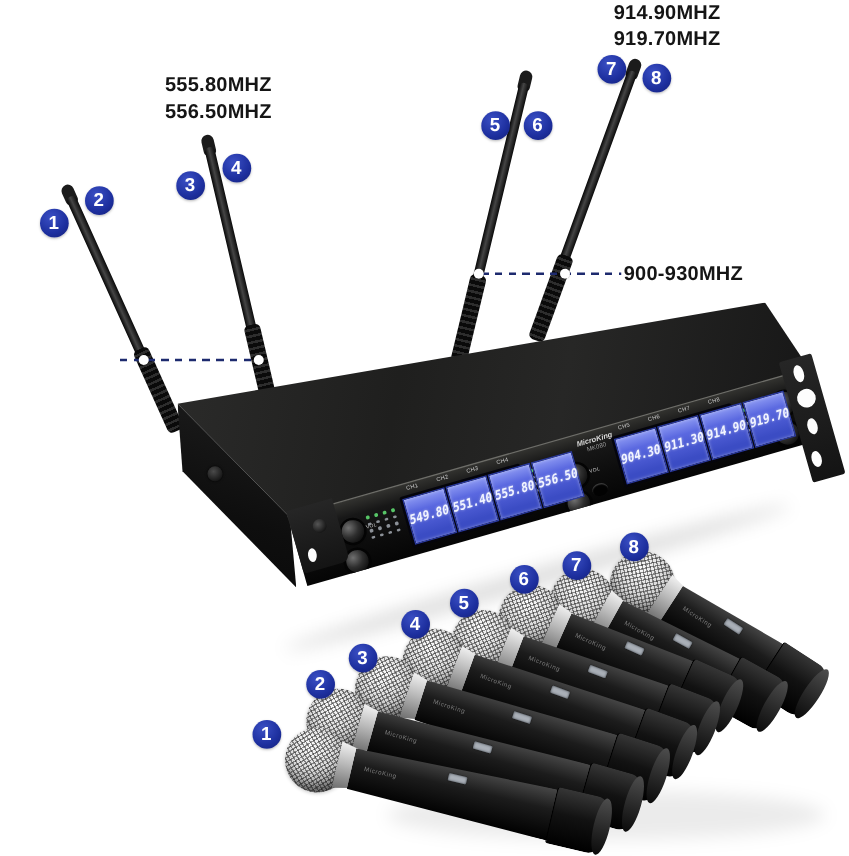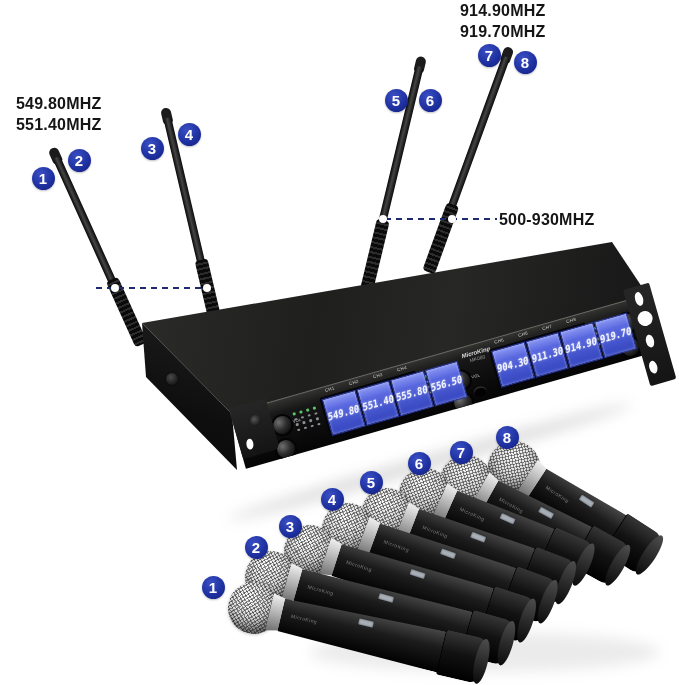--- a/index.html
+++ b/index.html
@@ -88,30 +88,30 @@
     background:linear-gradient(180deg,#363636,#121212 45%,#000);border-left:1px solid #000;}
   .mic-cap{position:absolute;top:0;right:-3px;width:13px;height:46px;border-radius:50%;
     background:linear-gradient(180deg,#4d4d4d,#242424 60%,#0b0b0b);}
   .shadow{position:absolute;border-radius:50%;filter:blur(7px);z-index:1;}
 </style>
 </head>
 <body>
 
 <div id="stage">
 
-  <div class="flabel" style="left:16px;top:93px">
-    <div>549.80MHZ</div>
-    <div>551.40MHZ</div>
-  </div>
-  <div class="flabel" style="left:460px;top:0px">
+  <div class="flabel" style="left:132px;top:58px">
+    <div>555.80MHZ</div>
+    <div>556.50MHZ</div>
+  </div>
+  <div class="flabel" style="left:491px;top:0px">
     <div>914.90MHZ</div>
     <div>919.70MHZ</div>
   </div>
 
-  <div class="flabel" style="left:499px;top:209px">500-930MHZ</div>
+  <div class="flabel" style="left:499px;top:209px">900-930MHZ</div>
   <div class="leader" style="left:96px;top:287px;width:113px"></div>
   <div class="leader" style="left:385px;top:218px;width:112px"></div>
   <div class="ldot" style="left:111px;top:284px"></div>
   <div class="ldot" style="left:203px;top:284px"></div>
   <div class="ldot" style="left:379px;top:215px"></div>
   <div class="ldot" style="left:448px;top:215px"></div>
 
   <div class="shadow" style="left:220px;top:455px;width:420px;height:14px;
        background:rgba(0,0,0,.14);transform:rotate(-15.9deg)"></div>
   <div class="shadow" style="left:310px;top:632px;width:350px;height:40px;

